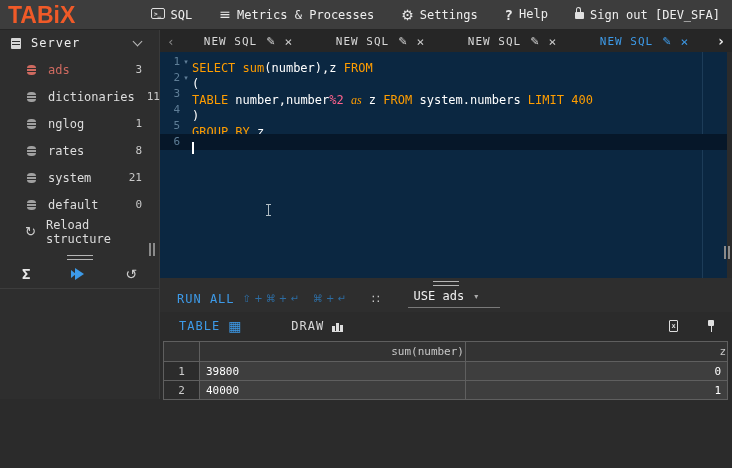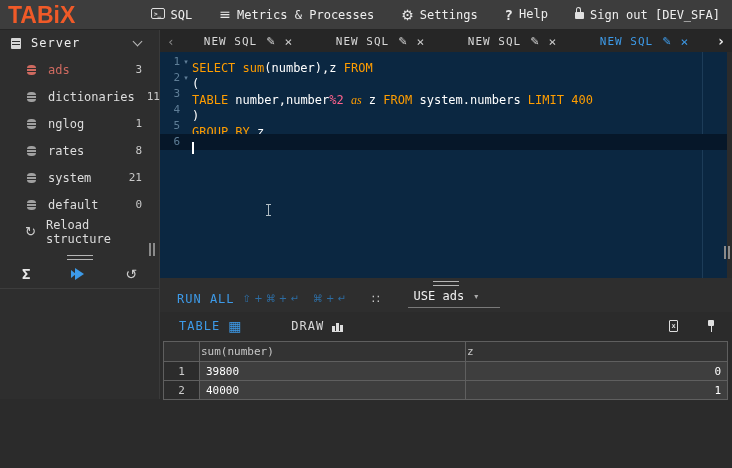--- a/index.html
+++ b/index.html
@@ -110,21 +110,21 @@
   .res-actions{margin-left:auto;display:flex;align-items:center;gap:28px;padding-right:16px;}
   .xlsico{width:9px;height:12px;border:1px solid #ddd;border-radius:1px;font-size:7px;line-height:11px;
           font-weight:bold;color:#ddd;text-align:center;box-sizing:border-box;cursor:pointer;}
   .pinico{position:relative;width:10px;height:13px;cursor:pointer;}
   .pinico::before{content:"";position:absolute;left:2px;top:0;width:6px;height:6px;background:#e0e0e0;border-radius:1px;}
   .pinico::after{content:"";position:absolute;left:4.5px;top:6px;width:1.5px;height:6px;background:#e0e0e0;}
 
   table.results{position:absolute;left:3px;top:311px;width:565px;border-collapse:collapse;
           border:1px solid #8a8a8a;font-size:11px;table-layout:fixed;}
   table.results th{background:#333;color:#c8c8c8;font-weight:normal;height:17px;border:1px solid #5f5f5f;
-          text-align:left;overflow:hidden;}
+          text-align:right;overflow:hidden;}
   table.results td{height:18px;border:1px solid #5f5f5f;padding:0 6px;overflow:hidden;}
   td.idx{background:#2c2c2c;color:#ccc;text-align:center;padding:0;}
   td.val{background:#3e3e3e;color:#fff;}
   td.val.r{text-align:right;}
   .col-idx{width:36px;} .col-sum{width:266px;} .col-z{width:auto;}
 
   .grip{position:absolute;width:6px;height:13px;border-left:2px solid #8a8a8a;border-right:2px solid #8a8a8a;
         box-sizing:border-box;}
 </style>
 </head>

